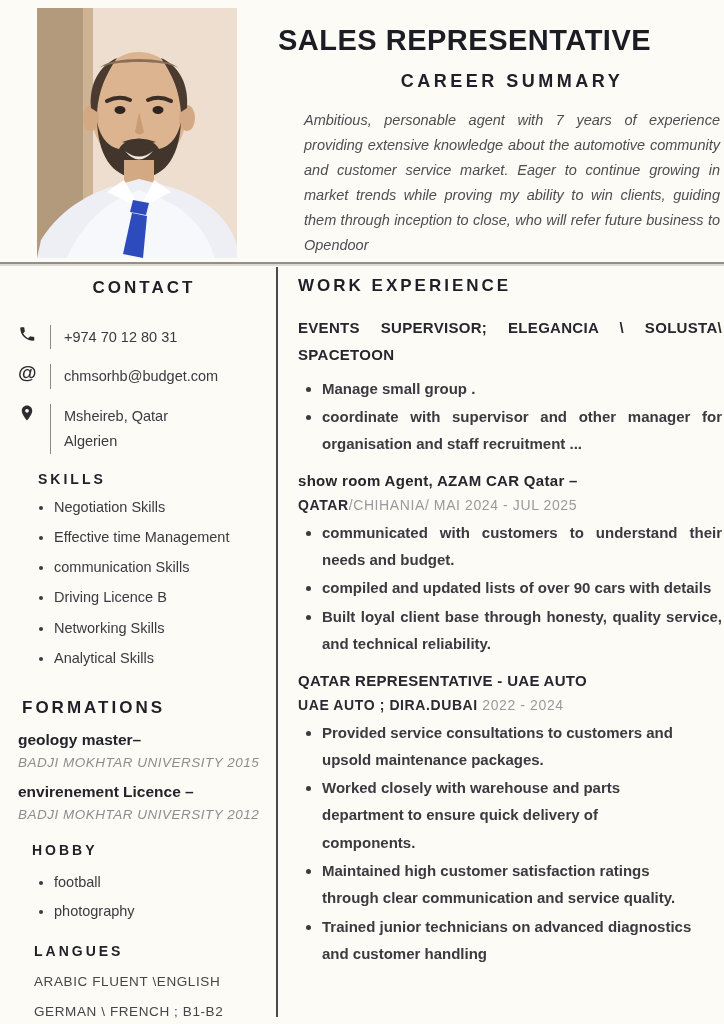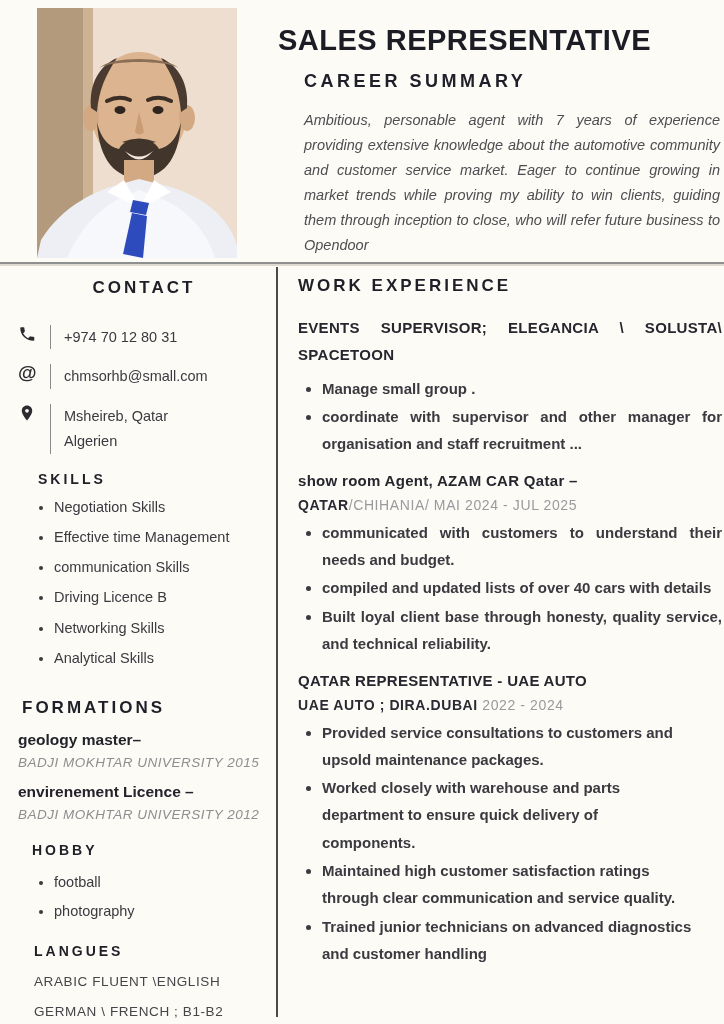--- a/index.html
+++ b/index.html
@@ -8,21 +8,21 @@
     background:#fcfbf6; font-family:"Liberation Sans", sans-serif;
     overflow:hidden; color:#3c3c42;
   }
   
   .photo { position:absolute; left:37px; top:8px; width:200px; height:250px; background:#eedecf; }
   .photo svg { display:block; width:100%; height:100%; }
 
   
   .header { position:absolute; left:278px; top:24px; width:442px; }
   .doc-title { font-size:29px; font-weight:800; letter-spacing:.5px; color:#1c1c24; white-space:nowrap; }
-  .summary-heading { margin:14px 0 0 26px; font-size:18px; font-weight:800; letter-spacing:3.5px; color:#20202a; }
+  .summary-heading { margin:14px 0 0 26px; font-size:18px; font-weight:800; letter-spacing:3.5px; color:#20202a;text-align:center; }
   .summary-text { margin:16px 0 0 26px; font-style:italic; font-size:14.5px; line-height:1.72; text-align:justify; color:#4e4e52; }
 
   
   .hrule { position:absolute; top:262px; left:0; width:724px; height:2px; background:#8f8f8f; box-shadow:0 2px 0 #dedad2; }
   .vrule { position:absolute; left:276px; top:267px; width:2px; height:750px; background:#4a4a4a; }
 
   
   .left-col  { position:absolute; left:18px;  top:278px; width:252px; }
   .right-col { position:absolute; left:298px; top:276px; width:424px; }
 
@@ -130,21 +130,21 @@
             <path d="M6.6 10.8c1.5 3 3.9 5.4 6.9 6.9l2.3-2.3c.3-.3.7-.4 1.1-.2 1.2.4 2.5.6 3.8.6.6 0 1 .4 1 1V20c0 .6-.4 1-1 1C10.6 21 3 13.4 3 4c0-.6.4-1 1-1h3.5c.6 0 1 .4 1 1 0 1.3.2 2.6.6 3.8.1.4 0 .8-.2 1.1l-2.3 2.3z"></path>
           </svg>
       </span>
       <span class="c-div"></span>
       <span class="c-text">+974 70 12 80 31</span>
     </div>
 
     <div class="c-row">
       <span class="c-icon c-at">@</span>
       <span class="c-div"></span>
-      <span class="c-text">chmsorhb@small.com</span>
+      <span class="c-text">chmsorhb@budget.com</span>
     </div>
 
     <div class="c-row">
       <span class="c-icon">
         <svg viewBox="0 0 24 24">
             <path d="M12 2C8.1 2 5 5.1 5 9c0 5.2 7 13 7 13s7-7.8 7-13c0-3.9-3.1-7-7-7zm0 9.5c-1.4 0-2.5-1.1-2.5-2.5S10.6 6.5 12 6.5s2.5 1.1 2.5 2.5-1.1 2.5-2.5 2.5z"></path>
           </svg>
       </span>
       <span class="c-div"></span>
       <span class="c-text">
@@ -190,21 +190,21 @@
     <div class="job-title justify">EVENTS SUPERVISOR; ELEGANCIA \ SOLUSTA\ SPACETOON</div>
     <ul class="xp-bullets justify">
       <li>Manage small group .</li>
       <li>coordinate with supervisor and other manager for organisation and staff recruitment  ...</li>
     </ul>
 
     <div class="job-title">show room Agent, AZAM CAR  Qatar –</div>
     <div class="job-meta"><span class="meta-bold">QATAR</span><span>/CHIHANIA/ MAI 2024 - JUL 2025</span></div>
     <ul class="xp-bullets justify">
       <li>communicated with customers to understand their needs  and budget.</li>
-      <li>compiled and updated lists of over 40 cars with details</li>
+      <li>compiled and updated lists of over 90 cars with details</li>
       <li>Built loyal client base through honesty, quality service, and technical reliability.</li>
     </ul>
 
     <div class="job-title">QATAR REPRESENTATIVE  - UAE AUTO</div>
     <div class="job-meta"><span class="meta-bold">UAE AUTO ; DIRA.DUBAI</span><span> 2022 -  2024</span></div>
     <ul class="xp-bullets narrow">
       <li>Provided service consultations to customers and upsold maintenance packages.</li>
       <li>Worked closely with warehouse and parts department to ensure quick delivery of components.</li>
       <li>Maintained high customer satisfaction ratings through clear communication and service quality.</li>
       <li>Trained junior technicians on advanced diagnostics and customer handling</li>

